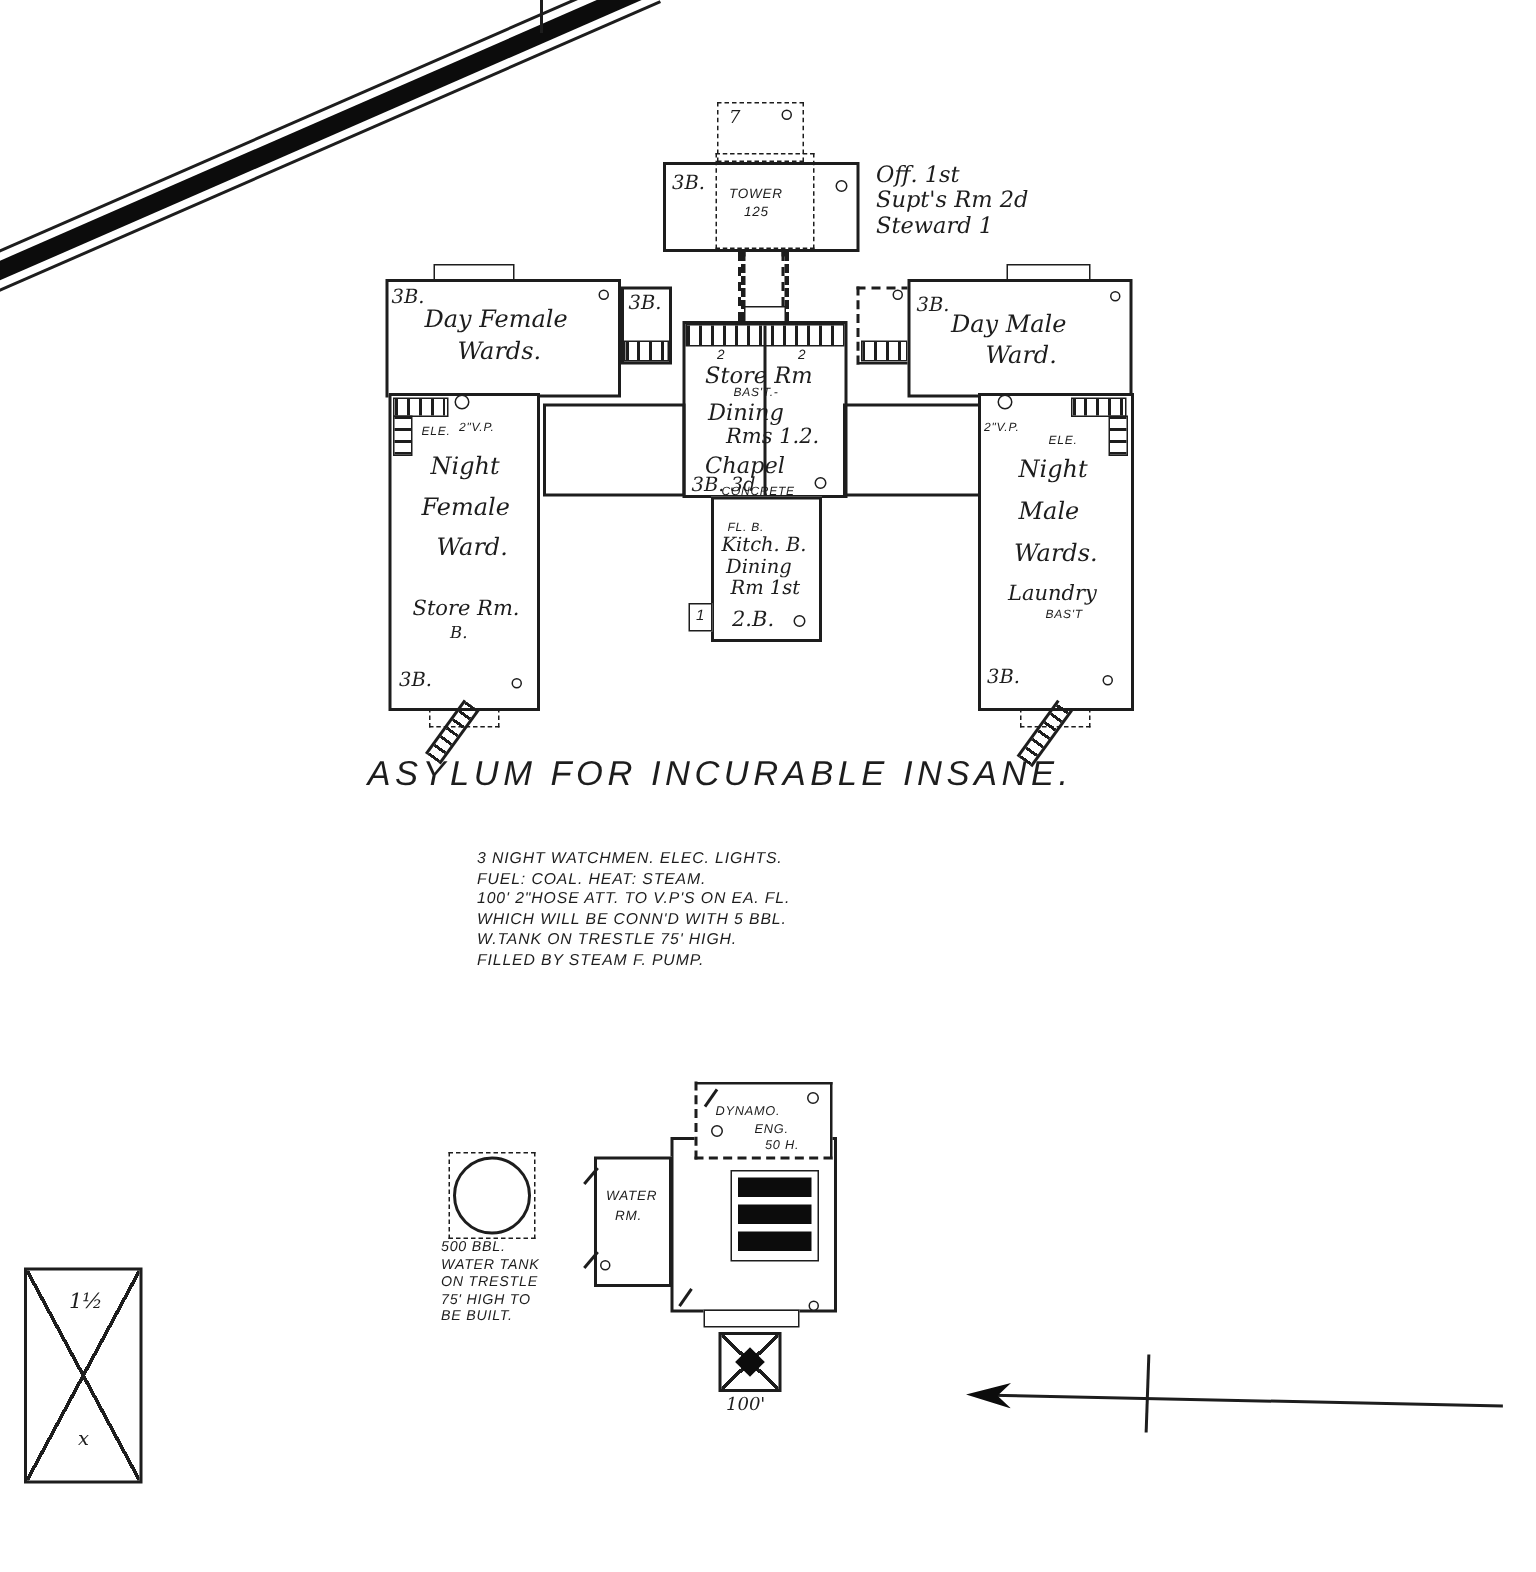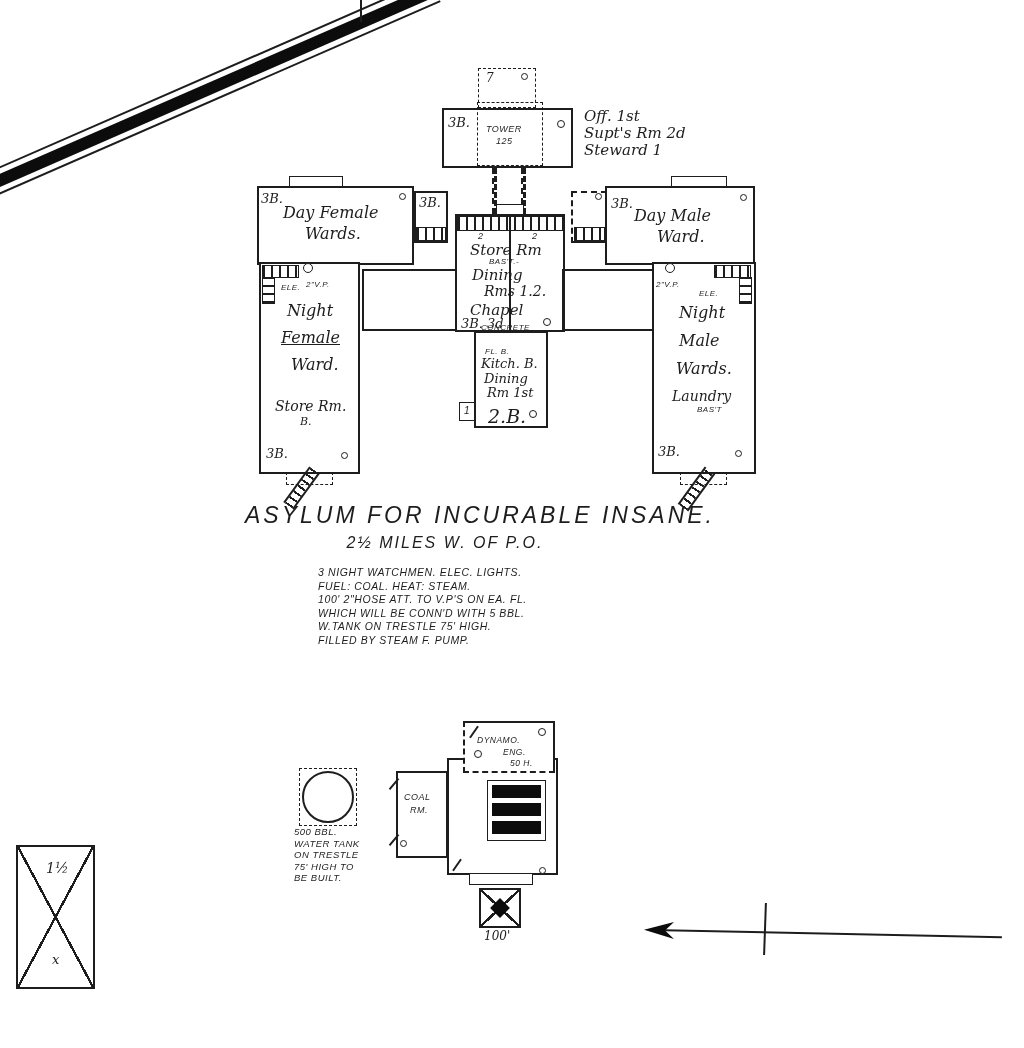--- a/index.html
+++ b/index.html
@@ -99,34 +99,34 @@
   <div class="circ" style="left:543px; top:318px; width:8px; height:8px;"></div>
 
   <div class="room" style="left:474px; top:331px; width:74px; height:97px;"></div>
   <div class="room thin" style="left:459px; top:402px; width:16px; height:19px;"></div>
   <span class="hc" style="left:464px; top:405px; font-size:10px;">1</span>
   <span class="hc" style="left:481px; top:323px; font-size:8px;">CONCRETE</span>
   <span class="hc" style="left:485px; top:347px; font-size:8px;">FL. B.</span>
   <span class="hw" style="left:481px; top:356px; font-size:13px;">Kitch. B.</span>
   <span class="hw" style="left:484px; top:371px; font-size:13px;">Dining</span>
   <span class="hw" style="left:487px; top:385px; font-size:13px;">Rm 1st</span>
-  <span class="hw" style="left:488px; top:405px; font-size:19px;text-align:right;">2.B.</span>
+  <span class="hw" style="left:488px; top:405px; font-size:14px;text-align:right;">2.B.</span>
   <div class="circ" style="left:529px; top:410px; width:8px; height:8px;"></div>
 
   <div class="room nobg" style="left:362px; top:269px; width:95px; height:62px;"></div>
   <div class="room nobg" style="left:562px; top:269px; width:92px; height:62px;"></div>
 
   <div class="room" style="left:259px; top:262px; width:101px; height:212px;"></div>
   <div class="hatchV" style="left:262px; top:265px; width:37px; height:13px;"></div>
   <div class="hatchH" style="left:262px; top:277px; width:13px; height:27px;"></div>
   <span class="hc" style="left:281px; top:283px; font-size:8px;">ELE.</span>
   <div class="circ" style="left:303px; top:263px; width:10px; height:10px;"></div>
   <span class="hc" style="left:306px; top:280px; font-size:8px;">2"V.P.</span>
   <span class="hw" style="left:287px; top:301px; font-size:16px;">Night</span>
-  <span class="hw" style="left:281px; top:328px; font-size:16px;text-decoration:underline;">Female</span>
+  <span class="hw" style="left:281px; top:328px; font-size:16px;">Female</span>
   <span class="hw" style="left:291px; top:355px; font-size:16px;">Ward.</span>
   <span class="hw" style="left:275px; top:398px; font-size:14px;">Store Rm.</span>
   <span class="hw" style="left:300px; top:415px; font-size:11px;">B.</span>
   <span class="hw" style="left:266px; top:446px; font-size:13px;">3B.</span>
   <div class="circ" style="left:341px; top:452px; width:7px; height:7px;"></div>
   <div class="room dash thin nobg" style="left:286px; top:472px; width:47px; height:13px;"></div>
   <div class="ladder" style="left:295px; top:466px; width:13px; height:44px; transform:rotate(36deg);"></div>
 
   <div class="room" style="left:652px; top:262px; width:104px; height:212px;"></div>
   <div class="hatchV" style="left:714px; top:265px; width:37px; height:13px;"></div>
@@ -138,39 +138,38 @@
   <span class="hw" style="left:679px; top:331px; font-size:16px;">Male</span>
   <span class="hw" style="left:676px; top:359px; font-size:16px;">Wards.</span>
   <span class="hw" style="left:672px; top:388px; font-size:14px;">Laundry</span>
   <span class="hc" style="left:697px; top:405px; font-size:8px;">BAS'T</span>
   <span class="hw" style="left:658px; top:444px; font-size:13px;">3B.</span>
   <div class="circ" style="left:735px; top:450px; width:7px; height:7px;"></div>
   <div class="room dash thin nobg" style="left:680px; top:472px; width:47px; height:13px;"></div>
   <div class="ladder" style="left:690px; top:466px; width:13px; height:46px; transform:rotate(36deg);"></div>
 
   <div class="hc ctr" style="left:240px; top:502px; width:480px; font-size:23px; letter-spacing:3px;">ASYLUM FOR INCURABLE INSANE.</div>
-  <div class="hc ctr" style="left:280px; top:534px; width:330px; font-size:16px; letter-spacing:2px;">2½ MILES W. OF P.O.</div>
 
   <div class="hc" style="left:318px; top:566px; font-size:10.5px; line-height:13.5px; letter-spacing:0.6px;">
     <div>3 NIGHT WATCHMEN. ELEC. LIGHTS.</div>
     <div>FUEL: COAL. HEAT: STEAM.</div>
     <div>100' 2"HOSE ATT. TO V.P'S ON EA. FL.</div>
     <div>WHICH WILL BE CONN'D WITH 5 BBL.</div>
     <div>W.TANK ON TRESTLE 75' HIGH.</div>
     <div>FILLED BY STEAM F. PUMP.</div>
   </div>
 
   <div class="room" style="left:447px; top:758px; width:111px; height:117px;"></div>
   <div class="room" style="left:463px; top:721px; width:92px; height:52px; border-bottom-style:dashed; border-left-style:dashed;"></div>
   <div class="room" style="left:396px; top:771px; width:52px; height:87px;"></div>
   <div class="room thin" style="left:469px; top:873px; width:64px; height:12px;"></div>
   <span class="hc" style="left:477px; top:735px; font-size:8.5px;">DYNAMO.</span>
   <span class="hc" style="left:503px; top:747px; font-size:8.5px;">ENG.</span>
   <span class="hc" style="left:510px; top:758px; font-size:8.5px;">50 H.</span>
-  <span class="hc" style="left:404px; top:792px; font-size:9px;">COAL</span>
+  <span class="hc" style="left:404px; top:792px; font-size:9px;">WATER</span>
   <span class="hc" style="left:410px; top:805px; font-size:9px;">RM.</span>
   <div class="room thin" style="left:487px; top:780px; width:59px; height:61px;"></div>
   <div class="bar" style="left:492px; top:785px; width:49px; height:13px;"></div>
   <div class="bar" style="left:492px; top:803px; width:49px; height:13px;"></div>
   <div class="bar" style="left:492px; top:821px; width:49px; height:13px;"></div>
   <div class="circ" style="left:538px; top:728px; width:8px; height:8px;"></div>
   <div class="circ" style="left:474px; top:750px; width:8px; height:8px;"></div>
   <div class="circ" style="left:400px; top:840px; width:7px; height:7px;"></div>
   <div class="circ" style="left:539px; top:867px; width:7px; height:7px;"></div>
   <div class="slash" style="left:473px; top:725px; transform:rotate(35deg);"></div>

